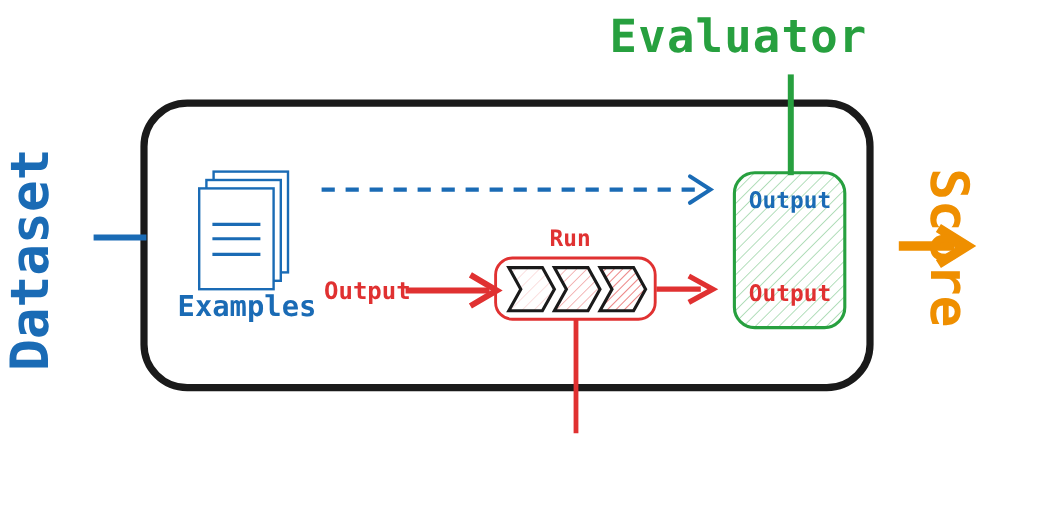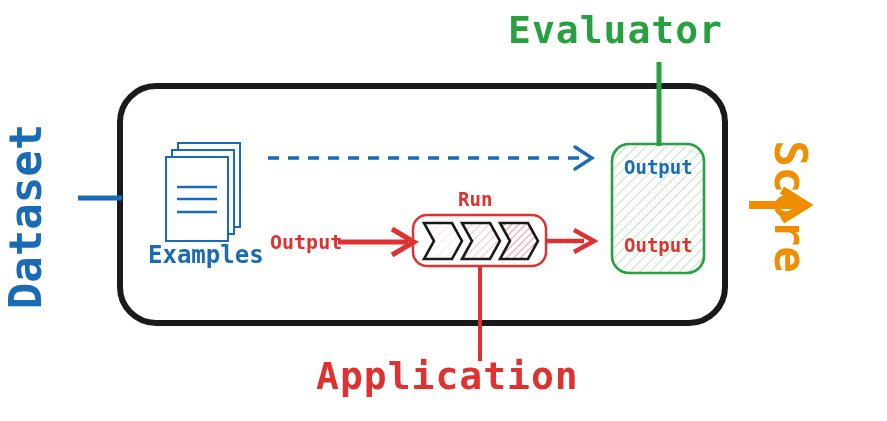--- a/index.html
+++ b/index.html
@@ -212,21 +212,20 @@
   <div class="lbl" id="dataset-label">
     <span id="dataset-label-inner">Dataset</span>
   </div>
 
   <div class="lbl" id="score-label">
     <span id="score-label-inner">Score</span>
   </div>
 
   <div class="lbl" id="evaluator-label">Evaluator</div>
 
-  <div class="lbl" id="application-label">Application</div>
 
   <div class="lbl" id="examples-label">Examples</div>
 
 
   <div class="lbl" id="input-label">Output</div>
 
   <div class="lbl" id="run-label">Run</div>
 
   <div class="lbl" id="output-top-label">Output</div>
 

